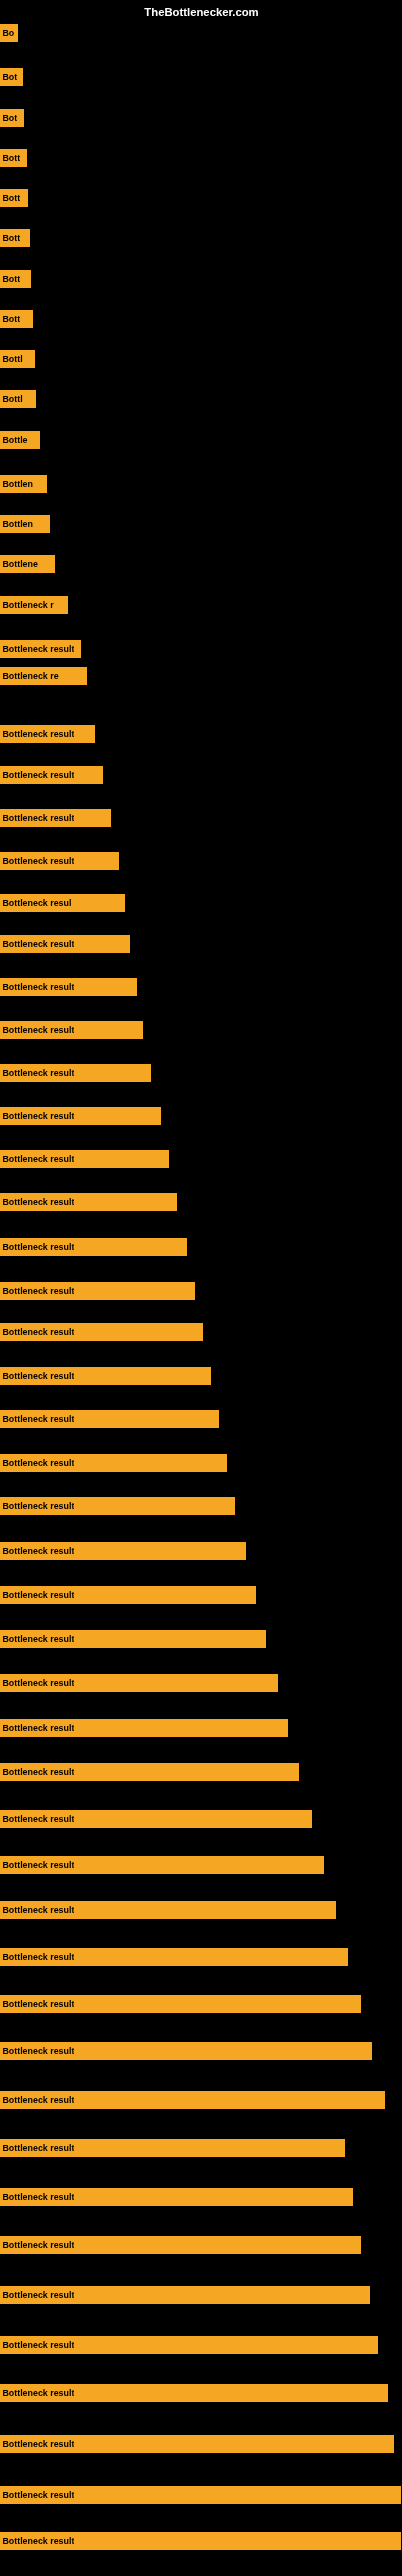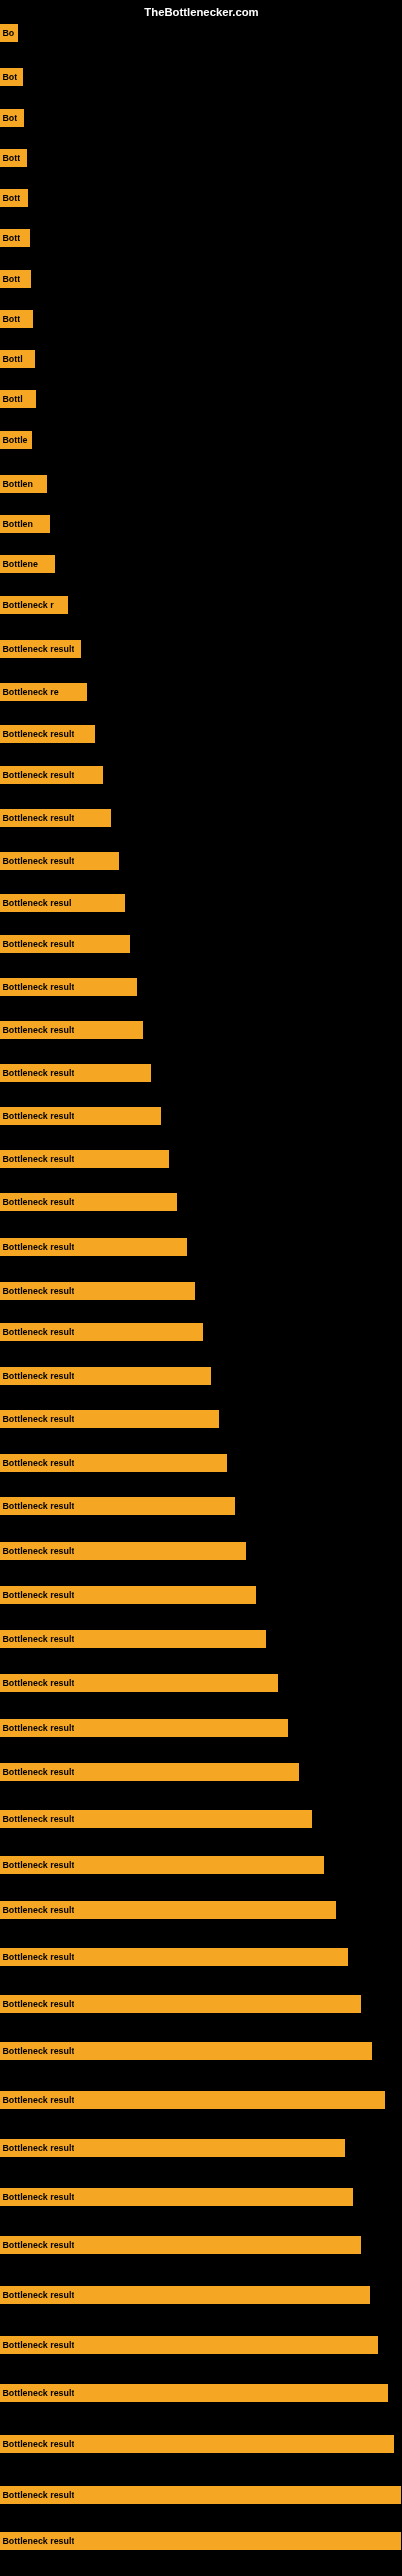--- a/index.html
+++ b/index.html
@@ -102,21 +102,21 @@
       <div class="bar" style="width: 35px;">
         <span class="bar-label">Bottl</span>
       </div>
     </div>
     <div class="bar-container" style="top: 390px;">
       <div class="bar" style="width: 36px;">
         <span class="bar-label">Bottl</span>
       </div>
     </div>
     <div class="bar-container" style="top: 431px;">
-      <div class="bar" style="width: 32px;">
+      <div class="bar" style="width: 40px;">
         <span class="bar-label">Bottle</span>
       </div>
     </div>
     <div class="bar-container" style="top: 475px;">
       <div class="bar" style="width: 47px;">
         <span class="bar-label">Bottlen</span>
       </div>
     </div>
     <div class="bar-container" style="top: 515px;">
       <div class="bar" style="width: 50px;">
@@ -131,21 +131,21 @@
     <div class="bar-container" style="top: 596px;">
       <div class="bar" style="width: 68px;">
         <span class="bar-label">Bottleneck r</span>
       </div>
     </div>
     <div class="bar-container" style="top: 640px;">
       <div class="bar" style="width: 81px;">
         <span class="bar-label">Bottleneck result</span>
       </div>
     </div>
-    <div class="bar-container" style="top: 683px;">
+    <div class="bar-container" style="top: 667px;">
       <div class="bar" style="width: 87px;">
         <span class="bar-label">Bottleneck re</span>
       </div>
     </div>
     <div class="bar-container" style="top: 725px;">
       <div class="bar" style="width: 95px;">
         <span class="bar-label">Bottleneck result</span>
       </div>
     </div>
     <div class="bar-container" style="top: 766px;">

